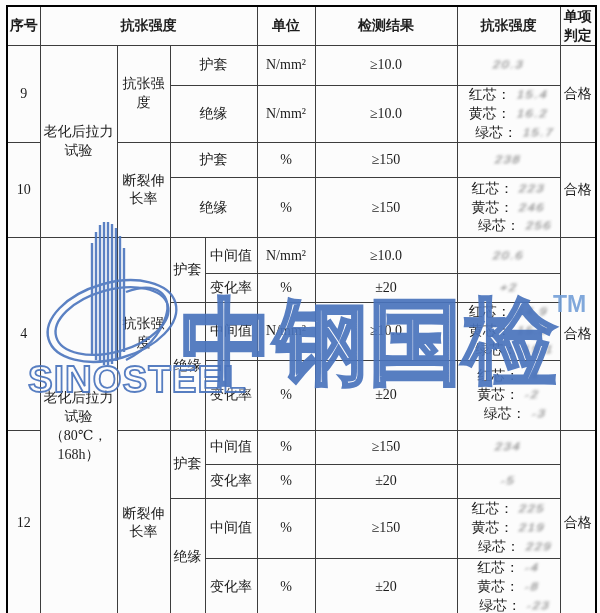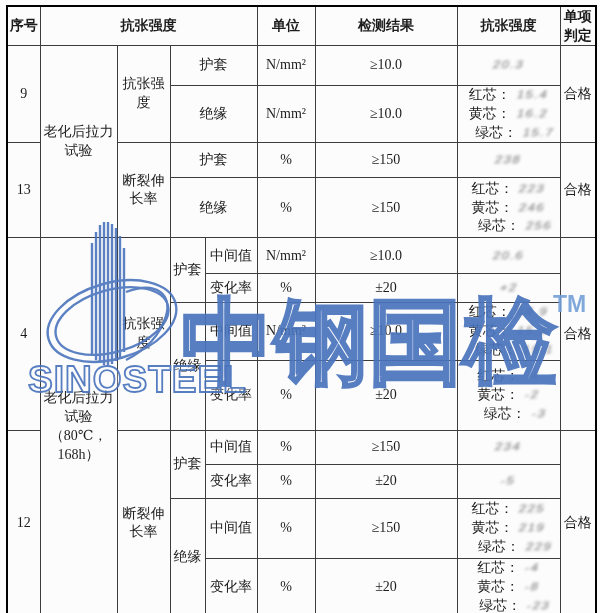--- a/index.html
+++ b/index.html
@@ -95,21 +95,21 @@
     <td>N/mm²</td>
     <td>≥10.0</td>
     <td class="cores">
       <div class="core-line"><span class="core-label">红芯：</span><span class="smudge">15.4</span></div>
       <div class="core-line"><span class="core-label">黄芯：</span><span class="smudge">16.2</span></div>
       <div class="core-line indent"><span class="core-label">绿芯：</span><span class="smudge">15.7</span></div>
     </td>
   </tr>
 
   <tr style="height:35px">
-    <td rowspan="2">13</td>
+    <td rowspan="2">10</td>
     <td rowspan="2">断裂伸长率</td>
     <td colspan="2">护套</td>
     <td>%</td>
     <td>≥150</td>
     <td><span class="smudge solo">238</span></td>
     <td rowspan="2">合格</td>
   </tr>
 
   <tr style="height:60px">
     <td colspan="2">绝缘</td>

